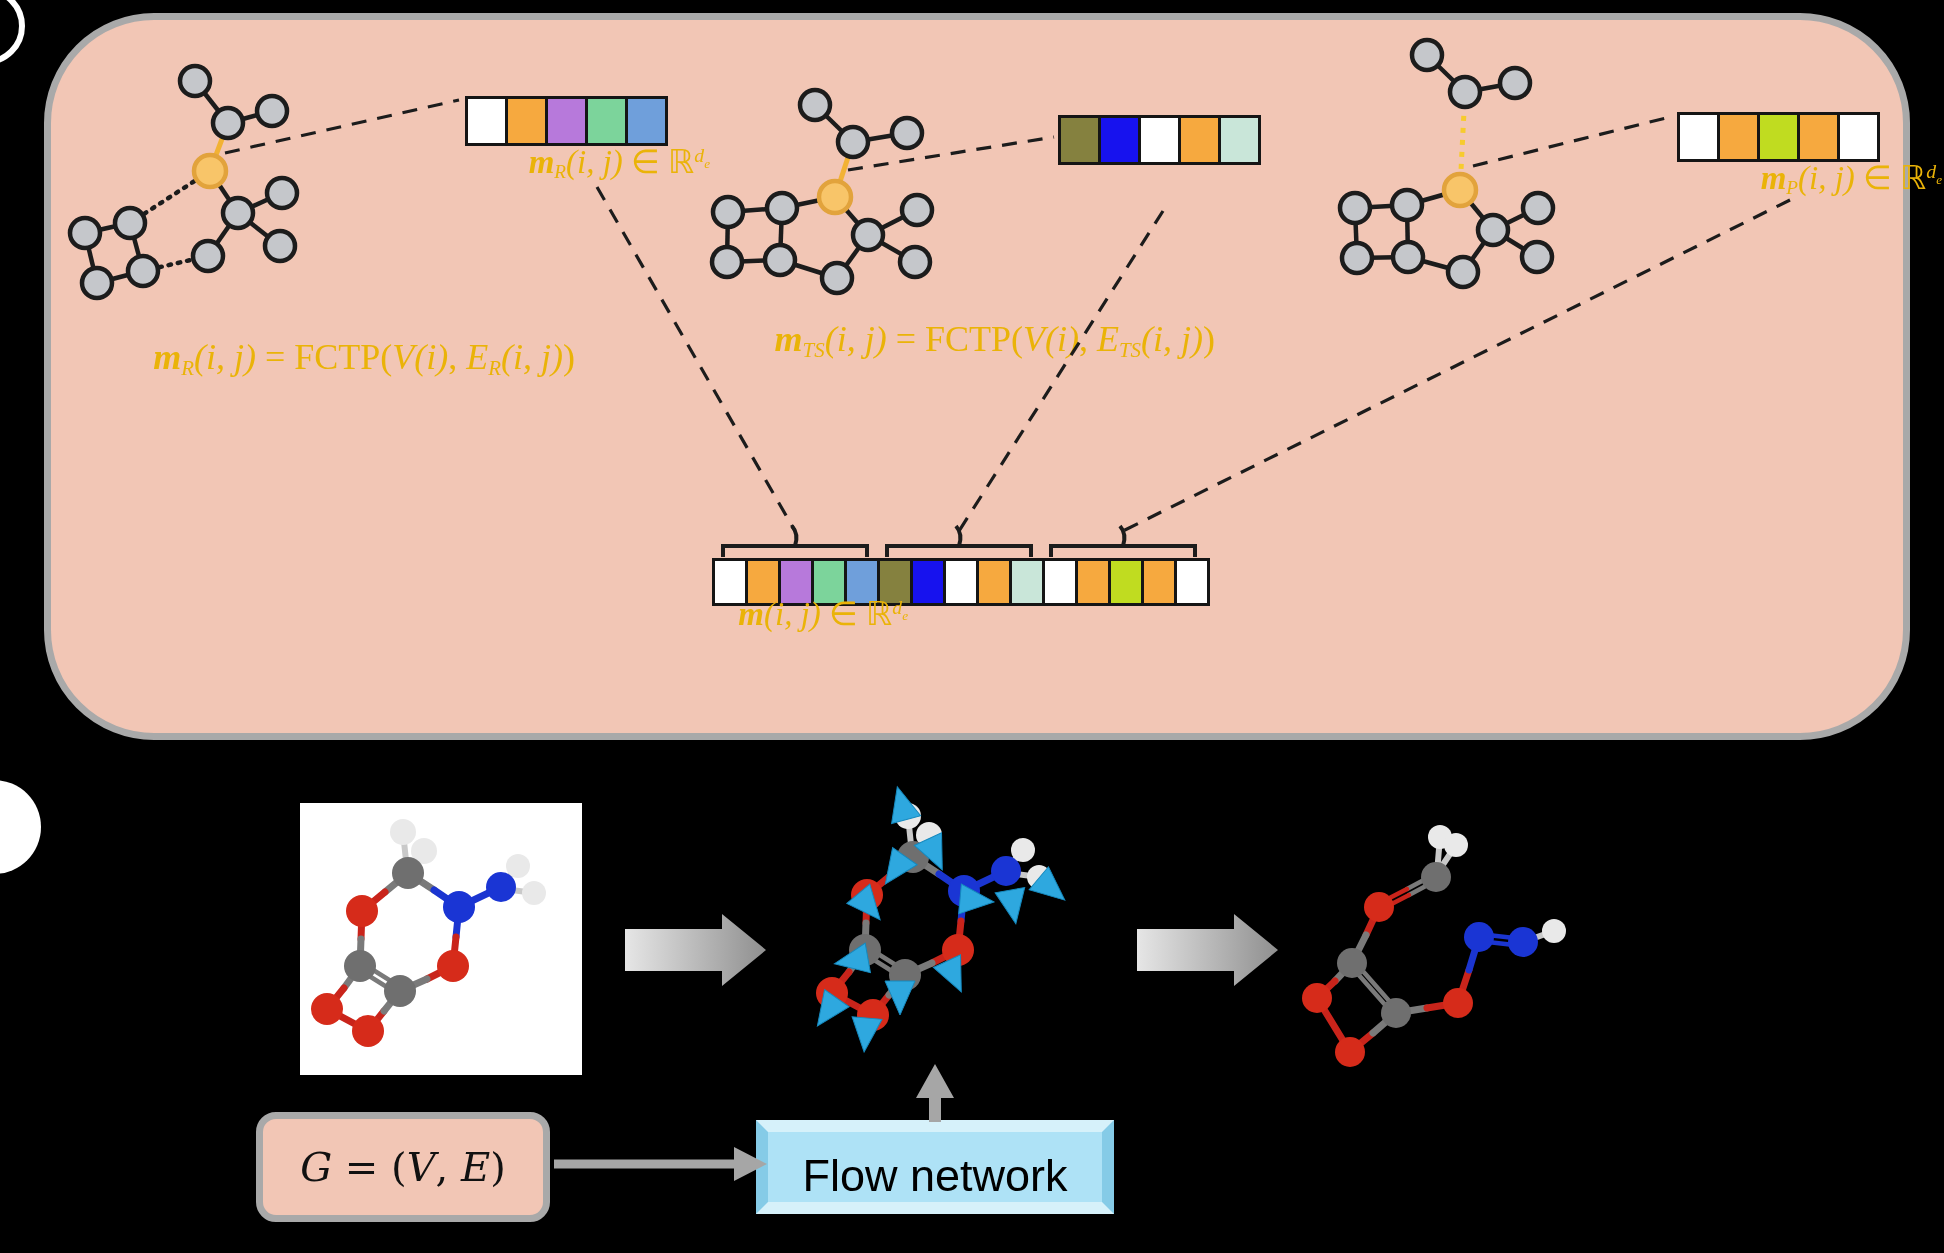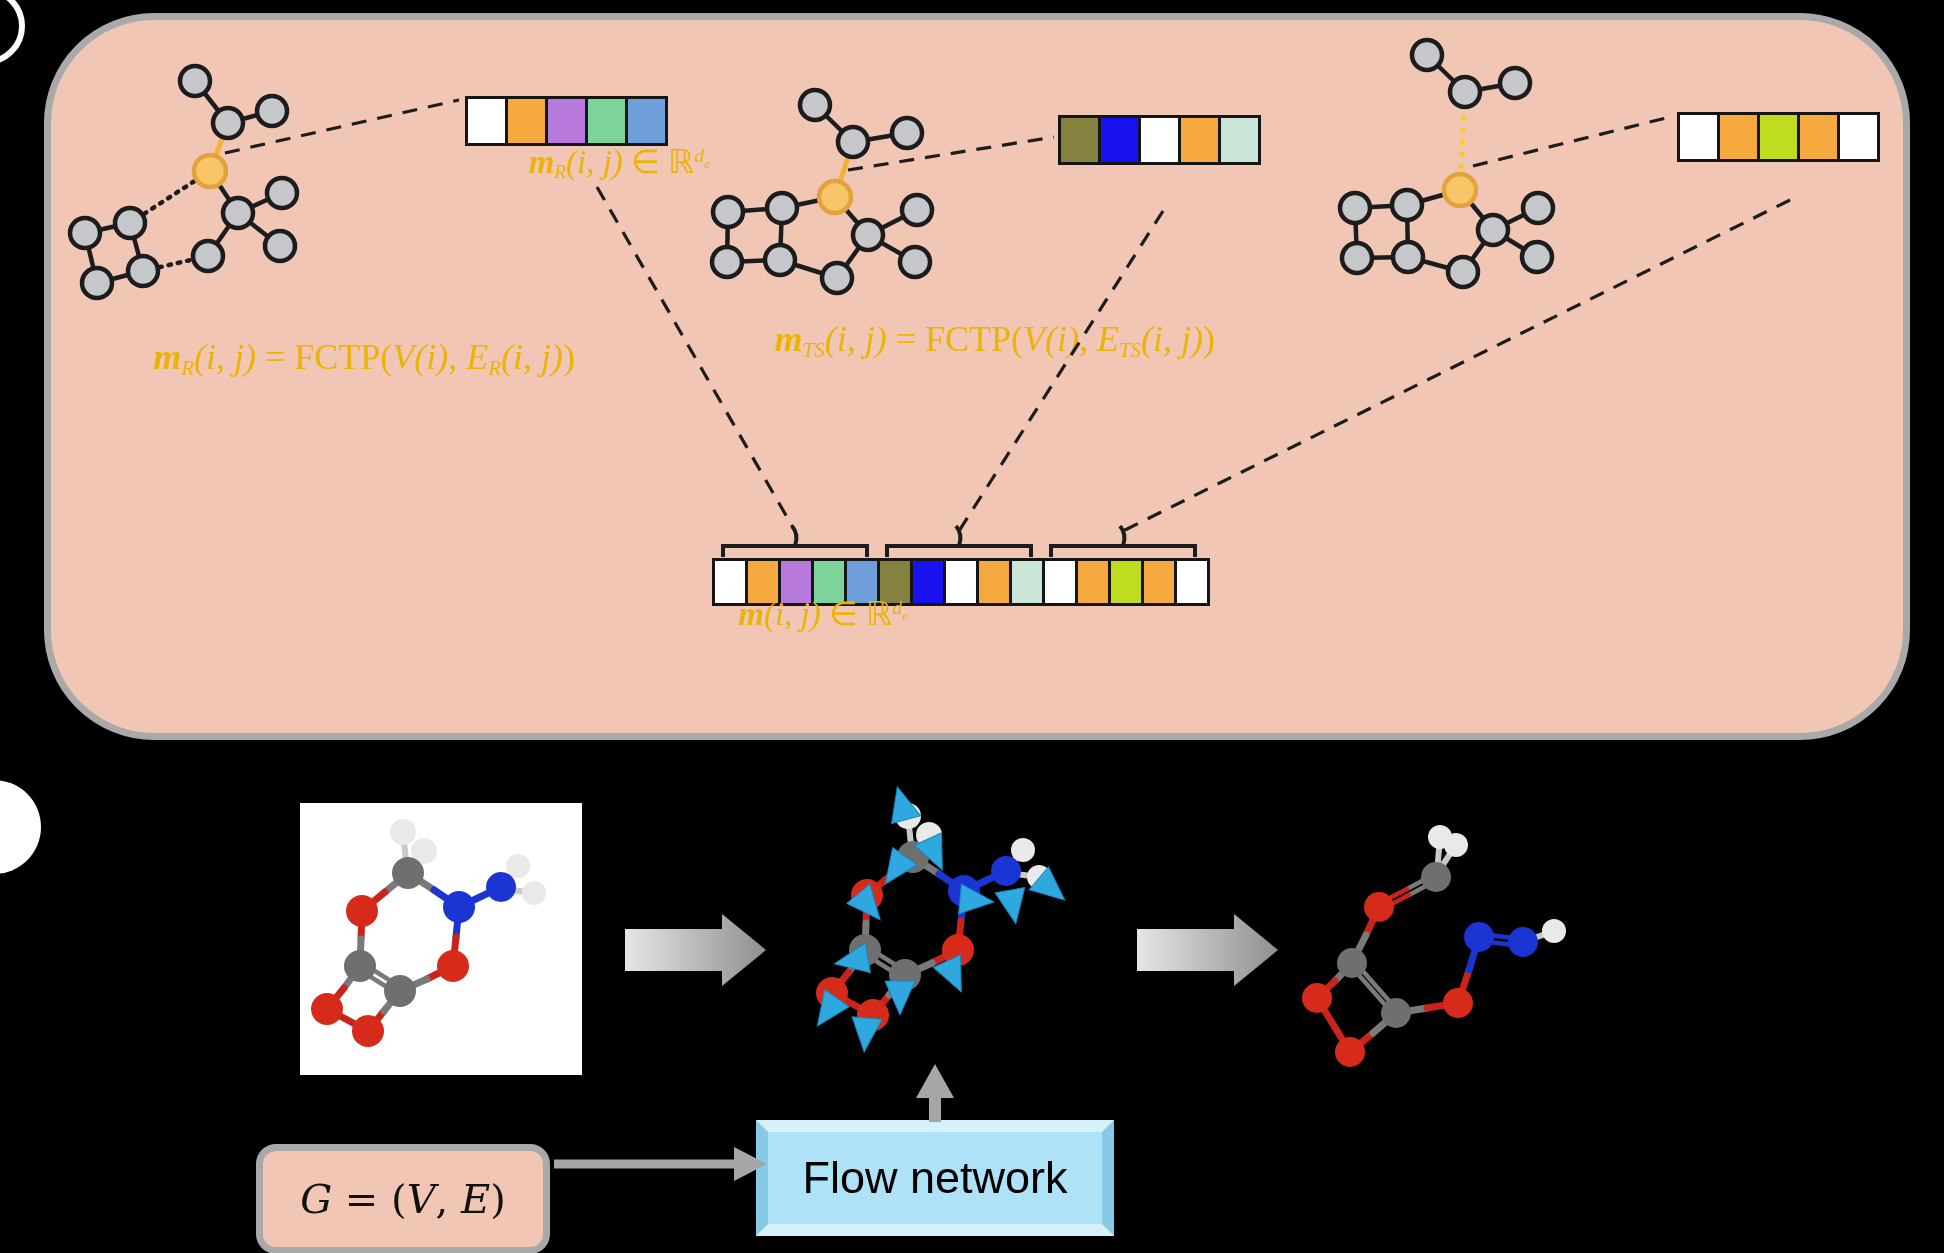--- a/index.html
+++ b/index.html
@@ -34,26 +34,26 @@
   .tk-i{font-style:italic;}
   .tk-r{font-style:normal;}
   .tk-scr{font-style:italic;}
   .tk-sub{font-style:italic;font-size:0.58em;vertical-align:-0.28em;}
   .tk-sup{font-style:italic;font-size:0.60em;vertical-align:0.55em;}
   .tk-sups{font-style:italic;font-size:0.40em;vertical-align:0.40em;}
   
   .gbox{position:absolute;left:256px;top:1112px;width:280px;height:96px;
         background:var(--gbox-bg);border:7px solid var(--gbox-border);border-radius:20px;
         display:flex;align-items:center;justify-content:center;
-        font:40px "DejaVu Serif","DejaVu Sans",serif;color:#111;margin-top:32px;}
-  .flowbox{position:absolute;left:756px;top:1120px;width:358px;height:116px;box-sizing:border-box;
+        font:40px "DejaVu Serif","DejaVu Sans",serif;color:#111;}
+  .flowbox{position:absolute;left:756px;top:1120px;width:358px;height:94px;box-sizing:border-box;
         background:var(--flow-bg);
         border:12px solid;
         border-color:var(--flow-bevel-light) var(--flow-bevel-dark) var(--flow-bevel-light) var(--flow-bevel-dark);
-        display:flex;align-items:center;justify-content:center;
+        display:flex;align-items:flex-end;justify-content:center;
         font-size:45px;color:#000;}
   
   .overlay{position:absolute;left:0;top:0;z-index:5;pointer-events:none;}
   .edge{stroke:var(--edge);stroke-width:4.5;fill:none;}
   .edge-dotted{stroke-dasharray:2.5 7;stroke-linecap:round;}
   .edge-orange{stroke:var(--orange-edge);stroke-width:5;}
   .edge-yellow{stroke:var(--yellow-edge);stroke-width:5;stroke-dasharray:5 7;}
   .gnode{fill:var(--node-fill);stroke:var(--node-stroke);stroke-width:4.5;}
   .gnode-hl{fill:var(--hl-fill);stroke:var(--hl-stroke);stroke-width:4.5;}
   .dash{stroke:var(--edge);stroke-width:3.2;stroke-dasharray:15 11;fill:none;}
@@ -108,20 +108,21 @@
       <div class="cell" style="background: rgb(246, 169, 63);"></div>
       <div class="cell" style="background: rgb(201, 230, 217);"></div>
       <div class="cell" style="background: rgb(255, 255, 255);"></div>
       <div class="cell" style="background: rgb(246, 169, 63);"></div>
       <div class="cell" style="background: rgb(192, 220, 32);"></div>
       <div class="cell" style="background: rgb(246, 169, 63);"></div>
       <div class="cell" style="background: rgb(255, 255, 255);"></div>
     </div>
 
   <div class="mathtxt veclabel lbl-r"><span class="tk tk-bi">m</span><span class="tk tk-sub">R</span><span class="tk tk-i">(i, j)</span><span class="tk tk-r"> ∈ ℝ</span><span class="tk tk-sup">d</span><span class="tk tk-sups">e</span></div>
+  <div class="mathtxt veclabel lbl-p"><span class="tk tk-bi">m</span><span class="tk tk-sub">P</span><span class="tk tk-i">(i, j)</span><span class="tk tk-r"> ∈ ℝ</span><span class="tk tk-sup">d</span><span class="tk tk-sups">e</span></div>
   <div class="mathtxt veclabel lbl-concat"><span class="tk tk-bi">m</span><span class="tk tk-i">(i, j)</span><span class="tk tk-r"> ∈ ℝ</span><span class="tk tk-sup">d</span><span class="tk tk-sups">e</span></div>
 
   <div class="mathtxt formula f-r"><span class="tk tk-bi">m</span><span class="tk tk-sub">R</span><span class="tk tk-i">(i, j)</span><span class="tk tk-r"> = FCTP(</span><span class="tk tk-scr">V</span><span class="tk tk-i">(i)</span><span class="tk tk-r">, </span><span class="tk tk-scr">E</span><span class="tk tk-sub">R</span><span class="tk tk-i">(i, j)</span><span class="tk tk-r">)</span></div>
   <div class="mathtxt formula f-ts"><span class="tk tk-bi">m</span><span class="tk tk-sub">TS</span><span class="tk tk-i">(i, j)</span><span class="tk tk-r"> = FCTP(</span><span class="tk tk-scr">V</span><span class="tk tk-i">(i)</span><span class="tk tk-r">, </span><span class="tk tk-scr">E</span><span class="tk tk-sub">TS</span><span class="tk tk-i">(i, j)</span><span class="tk tk-r">)</span></div>
 
   <div class="molbg"></div>
   <div class="gbox">
     <span><span class="tk tk-scr">G</span><span class="tk tk-r"> = (</span><span class="tk tk-scr">V</span><span class="tk tk-r">, </span><span class="tk tk-scr">E</span><span class="tk tk-r">)</span></span>
   </div>
   <div class="flowbox">

